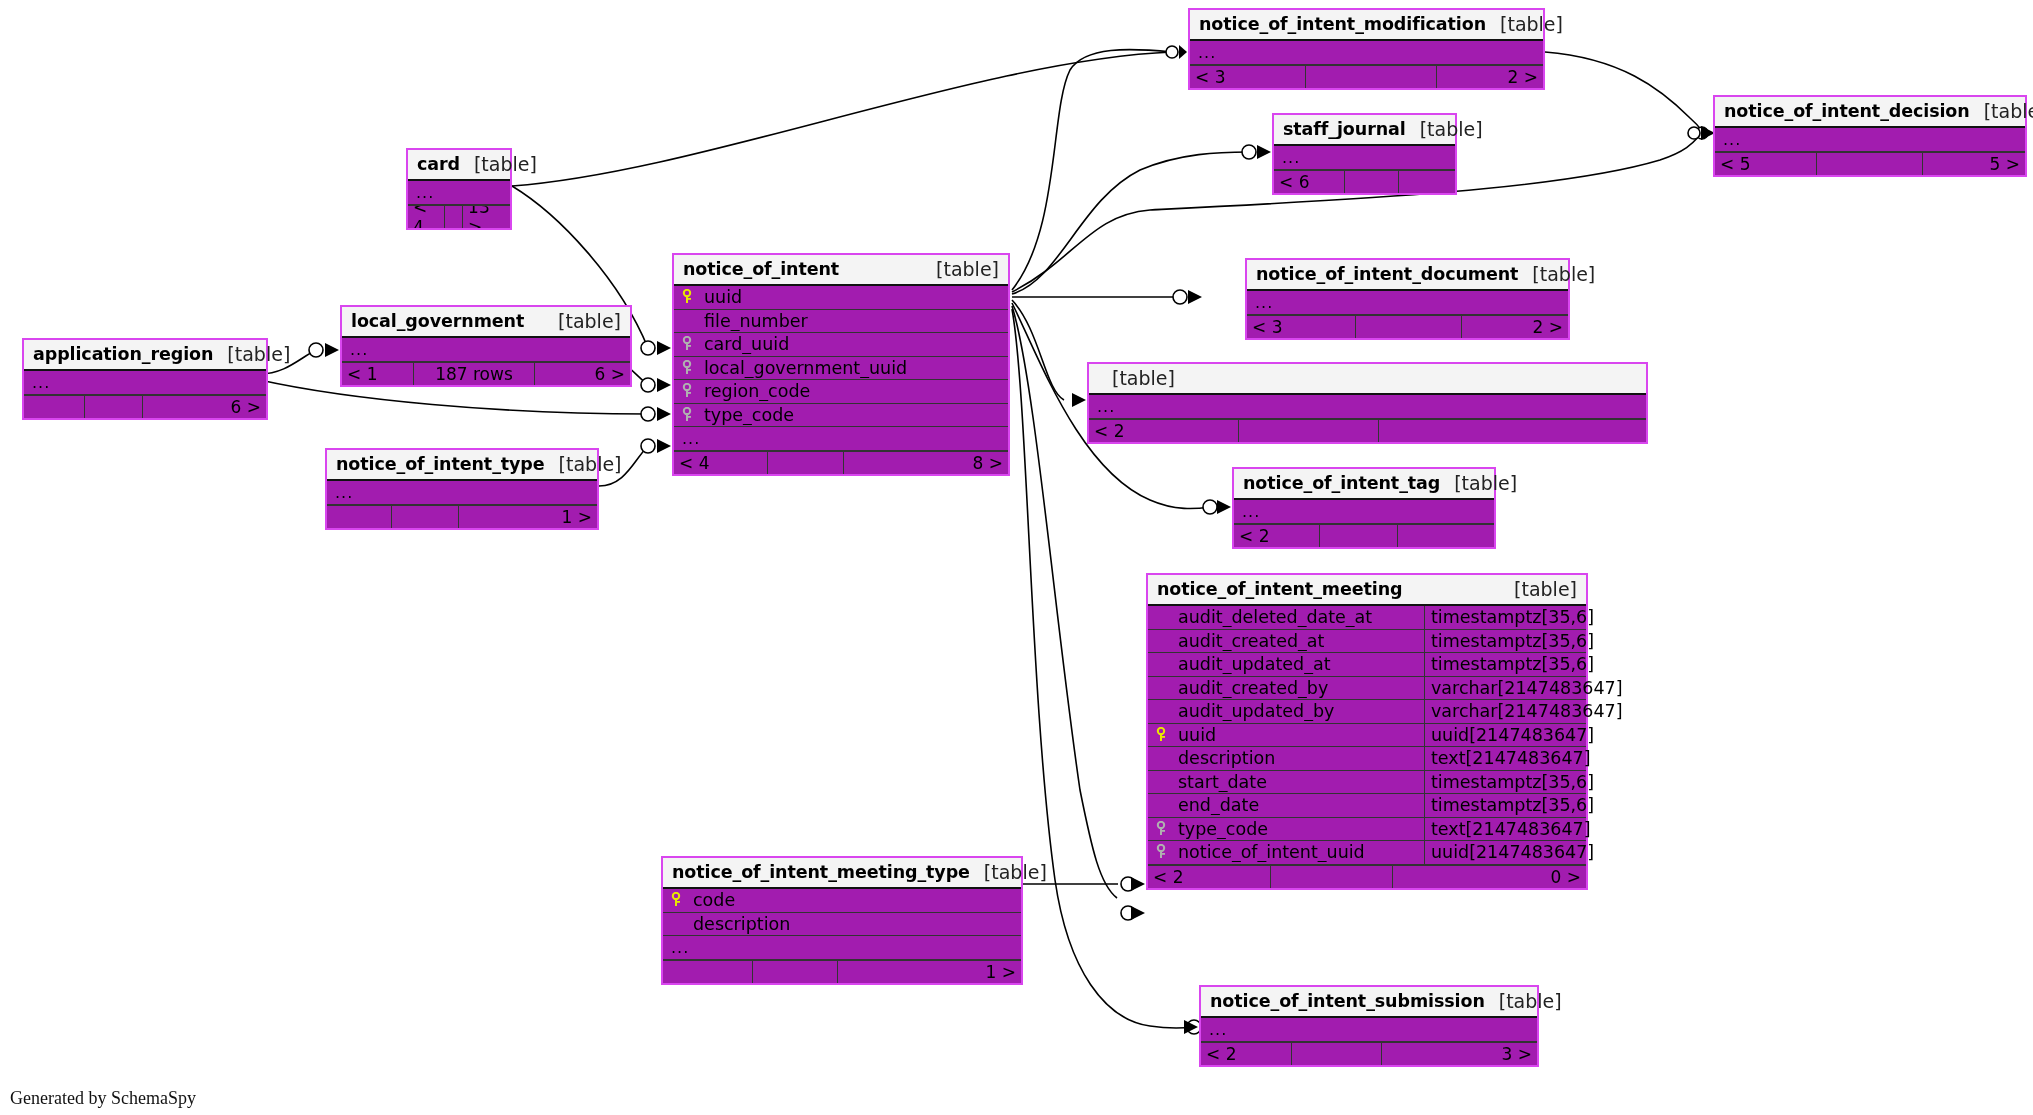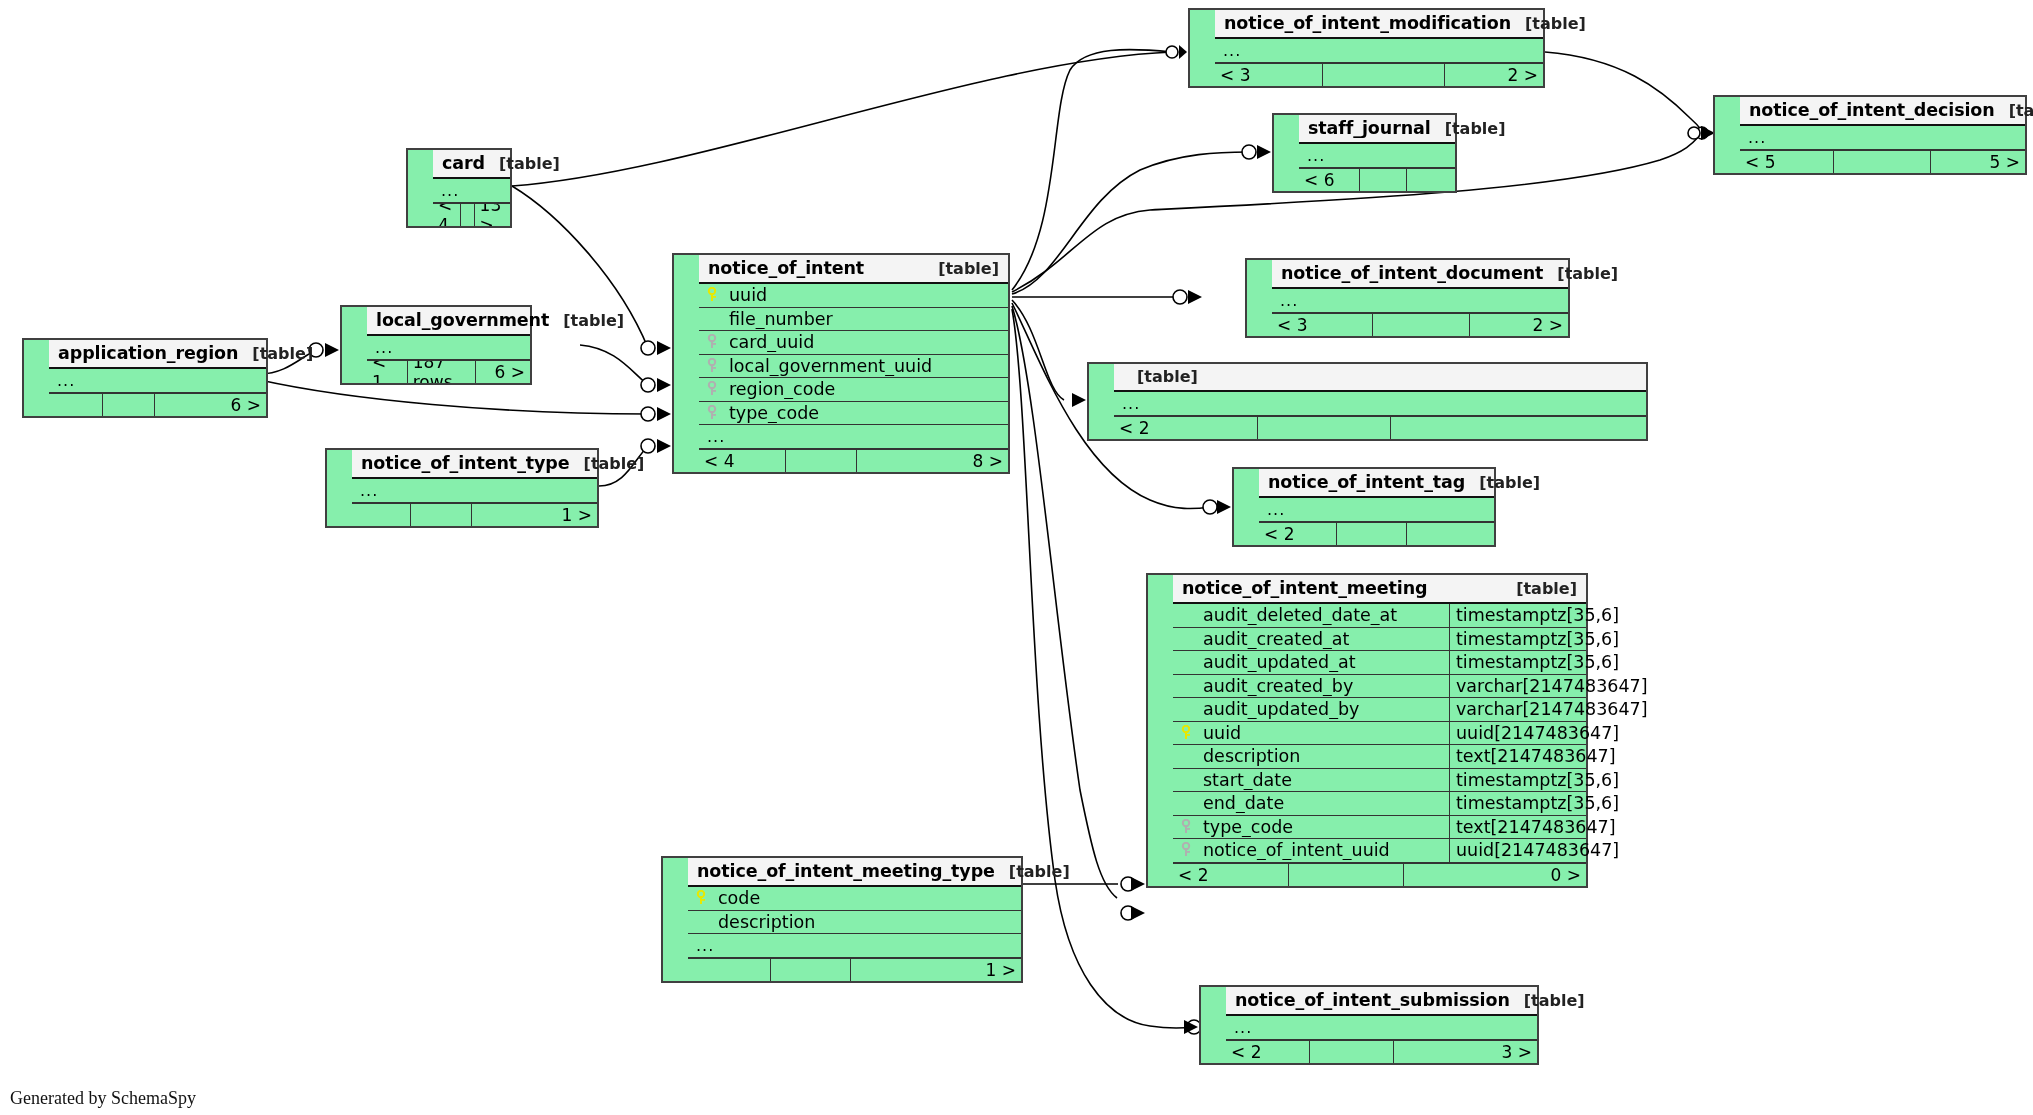--- a/index.html
+++ b/index.html
@@ -23,43 +23,42 @@
   #edges {
     position: absolute;
     left: 0; top: 0;
     width: 2033px;
     height: 1115px;
     pointer-events: none;
   }
   .tbl {
     position: absolute;
     box-sizing: border-box;
-    border: 2px solid #404040;
-    background: #86efac;
+    border: 2px solid #d946ef;
+    background: #a21caf;
     font-size: 17.5px;
     color: #000000;
-    padding-left: 25px;
   }
   .tbl .hdr {
     background: #f4f4f4;
     border-bottom: 2px solid #111111;
     display: flex;
     align-items: center;
     justify-content: space-between;
     padding: 3px 9px 4px 9px;
     white-space: nowrap;
   }
   .tbl .hdr .tname {
     font-weight: bold;
     font-size: 17.5px;
     letter-spacing: -0.1px;
   }
   .tbl .hdr .ttype {
-    font-weight: bold;
-    font-size: 16px;
+    font-weight: normal;
+    font-size: 19px;
     color: #222;
     padding-left: 14px;
   }
   .tbl .row {
     display: flex;
     align-items: center;
     border-bottom: 1.5px solid #333333;
     height: 22.5px;
     padding: 0;
     white-space: nowrap;
@@ -323,21 +322,21 @@
           <span class="tname">application_region</span>
           <span class="ttype">[table]</span>
         </div>
         <div class="ellipsis-row">...</div>
         <div class="footer">
           <div class="fcell f-left" style="width: 25%;"></div>
           <div class="fcell f-mid" style="width: 24%;"></div>
           <div class="fcell f-right" style="width: 51%;">6 &gt;</div>
         </div>
       </div>
-      <div class="tbl" style="left: 340px; top: 305px; width: 192px;">
+      <div class="tbl" style="left: 340px; top: 305px; width: 292px;">
         <div class="hdr">
           <span class="tname">local_government</span>
           <span class="ttype">[table]</span>
         </div>
         <div class="ellipsis-row">...</div>
         <div class="footer">
           <div class="fcell f-left" style="width: 25%;">&lt; 1</div>
           <div class="fcell f-mid" style="width: 42%;">187 rows</div>
           <div class="fcell f-right" style="width: 33%;">6 &gt;</div>
         </div>

